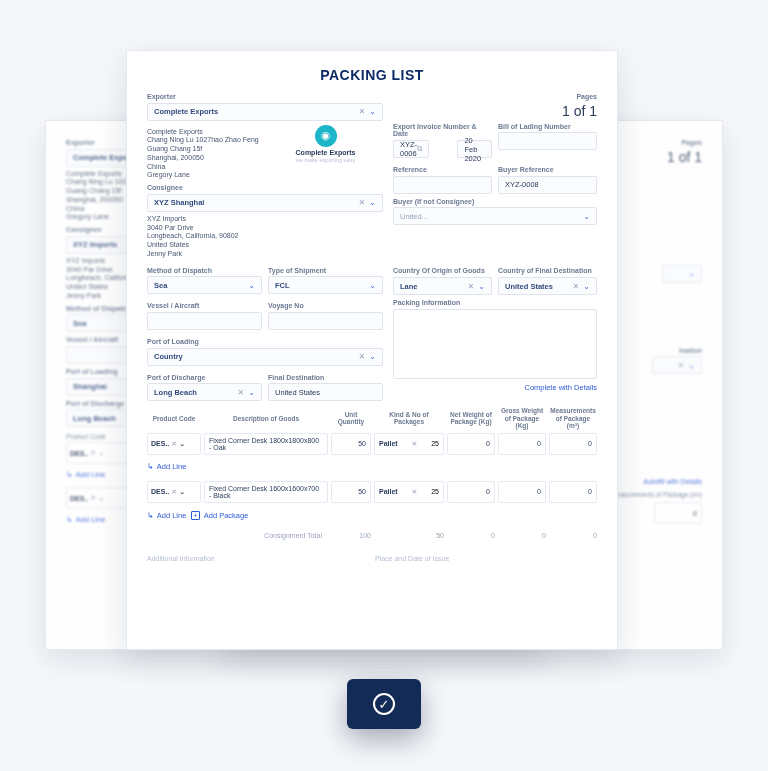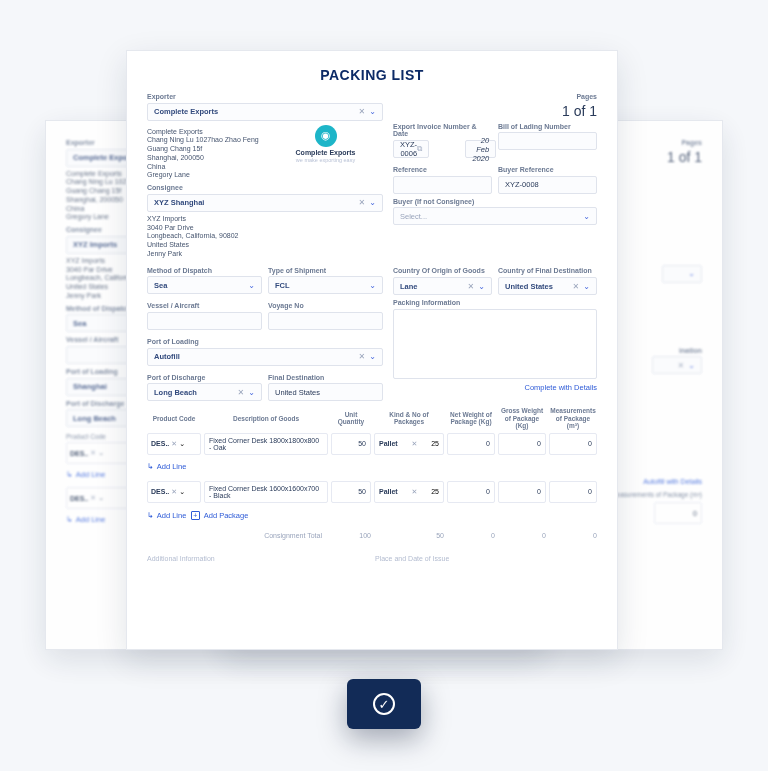--- a/index.html
+++ b/index.html
@@ -41,21 +41,21 @@
 
   .logo-wrap { text-align:center; }
   .logo-circ { width:22px; height:22px; border-radius:50%; background:#1db5c8; display:inline-flex; align-items:center; justify-content:center; color:#fff; font-size:11px; }
   .logo-name { font-size:7px; font-weight:700; color:#2a3b5a; margin-top:2px; }
   .logo-sub  { font-size:5.5px; color:#b9c2d6; margin-top:1px;}
 
   .pages { text-align:right; }
   .pages .lbl{ text-align:right; }
   .pages .v { font-size:14px; color:#2a3b5a; }
 
-  .flex-between { display:flex; justify-content:space-between; align-items:center; gap:16px;text-align:right; }
+  .flex-between { display:flex; justify-content:space-between; align-items:center; gap:16px; }
 
   .packinfo { border:1px solid #dfe3ec; border-radius:2px; height:70px; background:#fff; }
 
   .autofill { text-align:right; font-size:7.5px; color:#2e5bd7; margin-top:4px; cursor:pointer;}
 
   .tblhead, .tblrow { display:grid; grid-template-columns: 54px 1fr 40px 70px 48px 48px 48px; gap:3px; align-items:center; }
   .tblhead div { font-size:6.5px; color:#6c7a93; font-weight:600; text-align:center; line-height:1.1; padding:0 1px;}
   .tblhead div:nth-child(1),.tblhead div:nth-child(2){ text-align:center; }
   .tblrow { margin-top:4px; }
   .cell { border:1px solid #e6e9f2; border-radius:2px; height:22px; font-size:7px; color:#2a3b5a; display:flex; align-items:center; justify-content:flex-end; padding:0 4px; background:#fff;}
@@ -250,21 +250,21 @@
           <div class="col">
             <span class="lbl">Voyage No</span>
             <div class="inp empty"></div>
           </div>
         </div>
 
         <div class="row mt4">
           <div class="col">
             <span class="lbl">Port of Loading</span>
             <div class="sel">
-                <span class="txt">Autofill</span>
+                <span class="txt">Country</span>
                 <span><span class="x">✕</span><span class="arr">⌄</span></span>
               </div>
           </div>
         </div>
 
         <div class="row mt4">
           <div class="col">
             <span class="lbl">Port of Discharge</span>
             <div class="sel">
                 <span class="txt">Long Beach</span>
@@ -287,21 +287,21 @@
         </div>
 
         <div class="row">
           <div class="col">
             <span class="lbl">Export Invoice Number &amp; Date</span>
             <div class="flex-between">
               <div class="inp" style="flex:1">
                   <span>XYZ-0006</span>
                   <span style="margin-left:auto;color:#9aa5bc;">⧉</span>
                 </div>
-              <div class="inp" style="flex:1;margin-left:20px;font-style:italic;">
+              <div class="inp" style="flex:1;margin-left:12px;">
                   <span>20 Feb 2020</span>
                 </div>
             </div>
           </div>
           <div class="col">
             <span class="lbl">Bill of Lading Number</span>
             <div class="inp empty"></div>
           </div>
         </div>
 
@@ -313,21 +313,21 @@
           <div class="col">
             <span class="lbl">Buyer Reference</span>
             <div class="inp">
                 <span>XYZ-0008</span>
               </div>
           </div>
         </div>
 
         <span class="lbl mt4">Buyer (If not Consignee)</span>
         <div class="sel">
-            <span class="txt" style="color:#9aa5bc;font-weight:400;">Select...</span>
+            <span class="txt" style="color:#9aa5bc;font-weight:400;">United...</span>
             <span class="arr">⌄</span>
           </div>
         <div style="height:34px;"></div>
 
         <div class="row mt4">
           <div class="col">
             <span class="lbl">Country Of Origin of Goods</span>
             <div class="sel">
                 <span class="txt">Lane</span>
                 <span><span class="x">✕</span><span class="arr">⌄</span></span>

